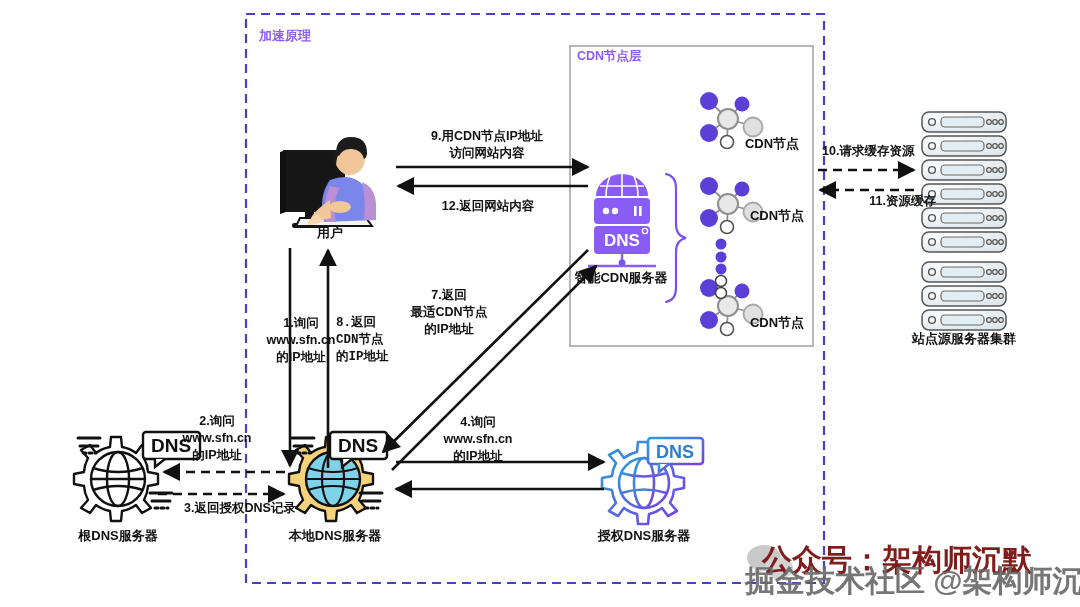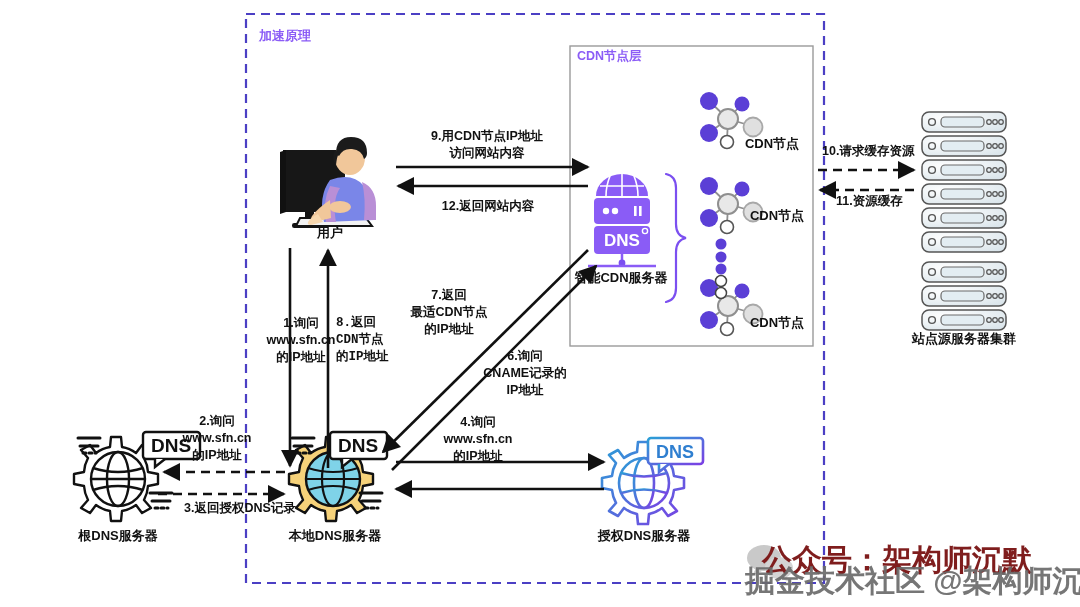--- a/index.html
+++ b/index.html
@@ -365,33 +365,30 @@
   <div class="lbl" style="left:246px;top:315px;width:72px;margin-left:19px;">1.询问
 www.sfn.cn
 的IP地址</div>
   <div class="lbl" style="left:174px;top:413px;width:86px;">2.询问
 www.sfn.cn
 的IP地址</div>
   <div class="lbl" style="left:165px;top:500px;width:150px;">3.返回授权DNS记录</div>
   <div class="lbl" style="left:428px;top:414px;width:100px;">4.询问
 www.sfn.cn
 的IP地址</div>
-  <div class="lbl" style="left:470px;top:348px;width:110px;">6.询问
-CNAME记录的
-IP地址</div>
   <div class="lbl" style="left:396px;top:287px;width:106px;">7.返回
 最适CDN节点
 的IP地址</div>
   <div class="lbl" style="left:336px;top:315px;width:70px;text-align:left;font-family:Liberation Mono, monospace;">8.返回
 CDN节点
 的IP地址</div>
   <div class="lbl" style="left:392px;top:128px;width:190px;">9.用CDN节点IP地址
 访问网站内容</div>
   <div class="lbl" style="left:822px;top:143px;width:110px;text-align:left;">10.请求缓存资源</div>
-  <div class="lbl" style="left:836px;top:193px;width:100px;text-align:left;">11.资源缓存</div>
+  <div class="lbl" style="left:836px;top:193px;width:100px;text-align:right;">11.资源缓存</div>
   <div class="lbl" style="left:398px;top:198px;width:180px;">12.返回网站内容</div>
 
   <svg class="abs" style="left:744px;top:542px;" width="56" height="40">
     <ellipse cx="20" cy="16" rx="17" ry="13" fill="#c9c9c9"></ellipse>
     <path d="M12 26 L8 34 L18 29 Z" fill="#c9c9c9"></path>
     <ellipse cx="35" cy="26" rx="14" ry="11" fill="#d4d4d4"></ellipse>
     <path d="M42 34 L46 40 L38 37 Z" fill="#d4d4d4"></path>
   </svg>
   <div class="wm1" style="left:762px;top:540px;">公众号：架构师沉默</div>
   <div class="wm2" style="left:745px;top:561px;">掘金技术社区 @架构师沉默</div>

